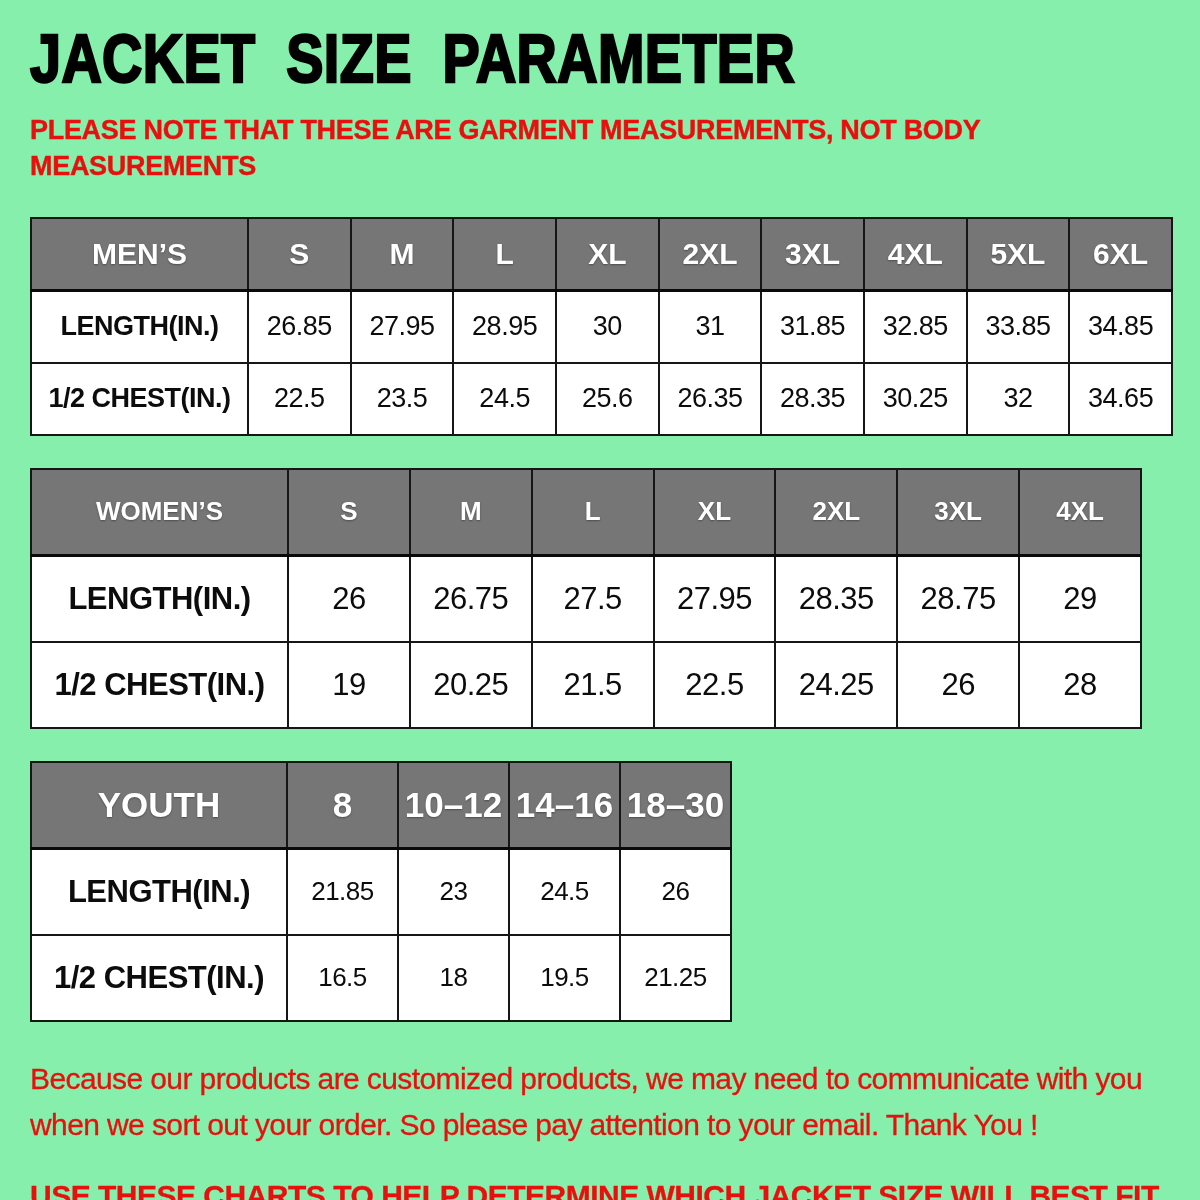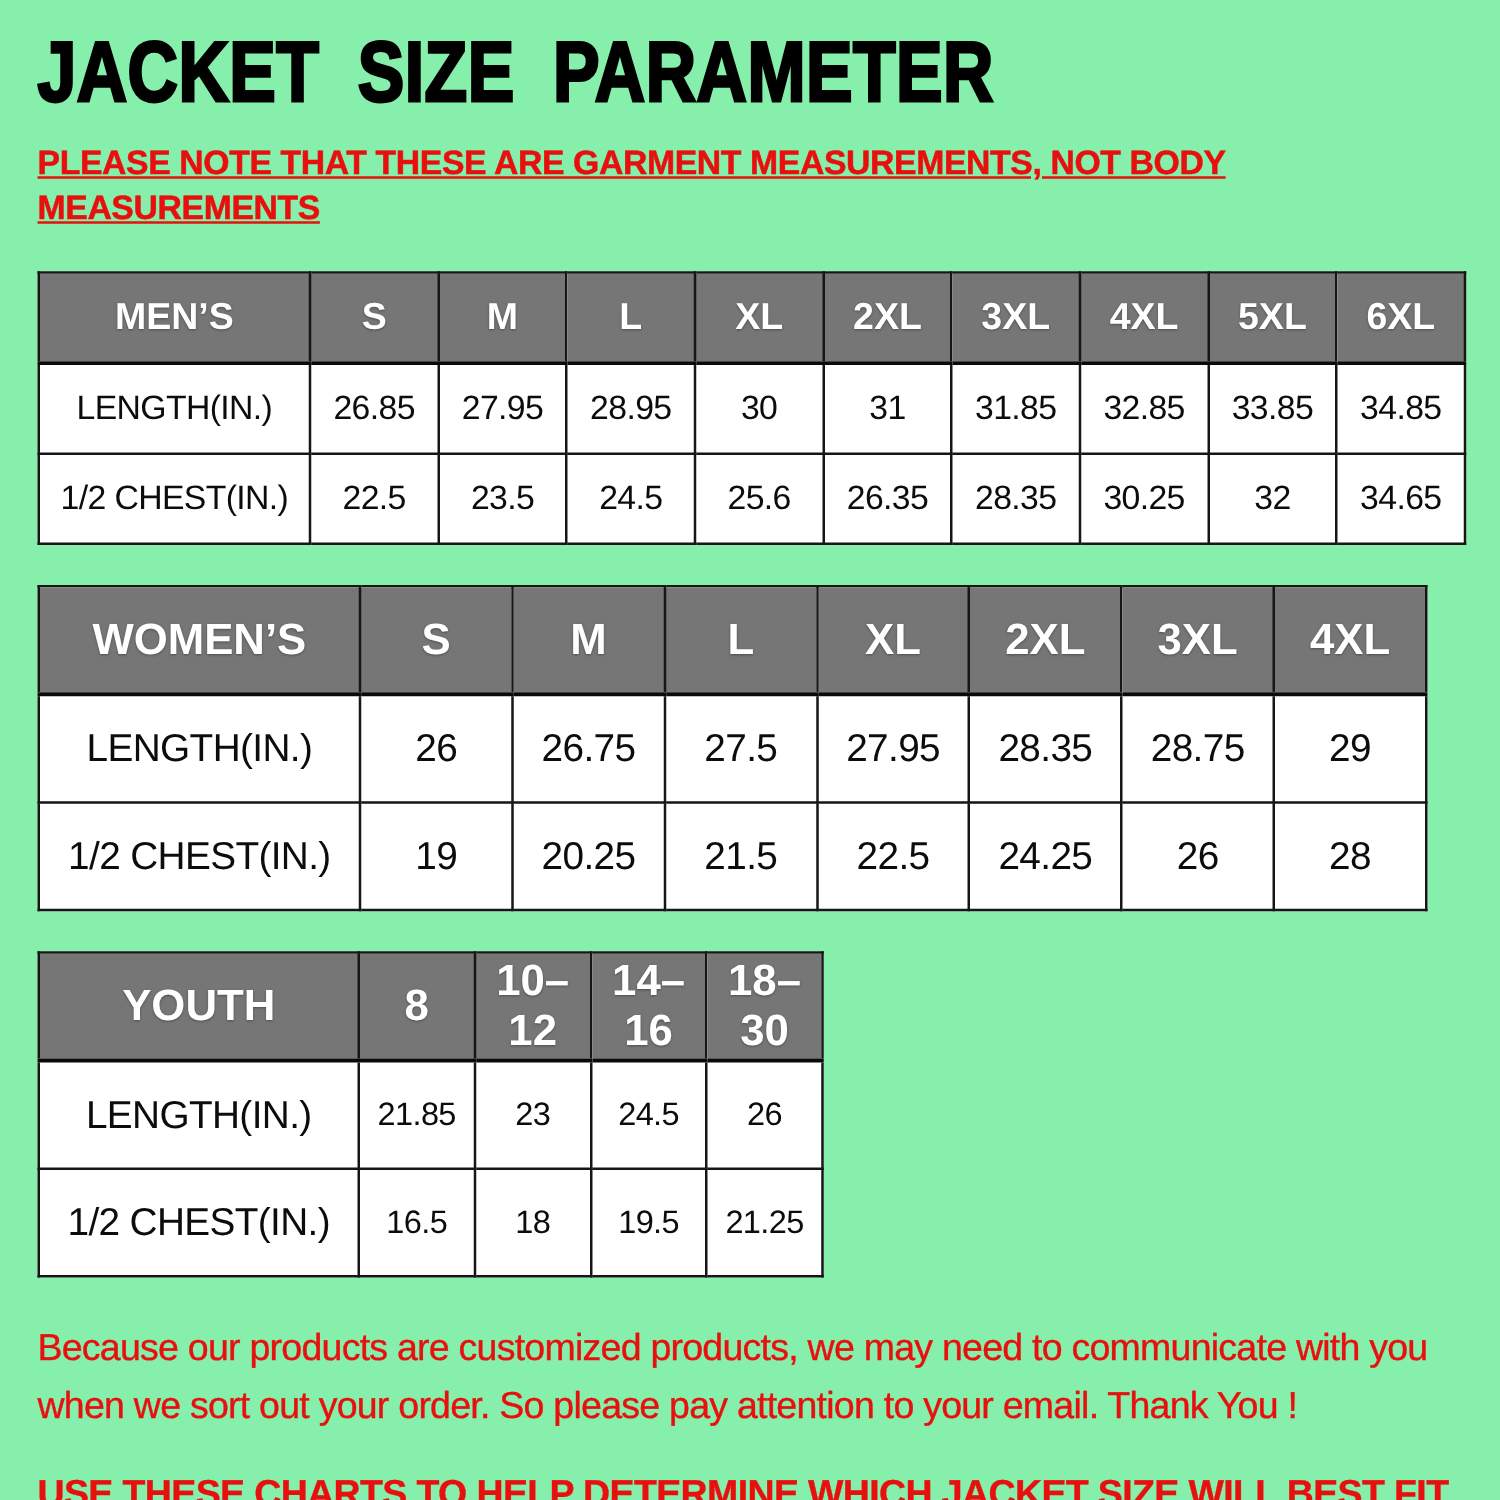--- a/index.html
+++ b/index.html
@@ -33,21 +33,20 @@
   }
 
   
   .note {
     margin: 20px 0 0 30px;
     color: #e8100e;
     font-size: 27px;
     font-weight: bold;
     letter-spacing: -0.3px;
     line-height: 1.35;
-    text-decoration: underline;
     -webkit-text-stroke: 0.4px #e8100e;
   }
 
   
   .tables-wrap { margin-left: 30px; }
   table.size-table {
     border-collapse: collapse;
     table-layout: fixed;
     margin-top: 32px;
     background: #ffffff;
@@ -61,21 +60,21 @@
     overflow: hidden;
   }
   .header-cell {
     background: #767676;
     color: #ffffff;
     font-weight: bold;
     text-shadow: 0 1px 2px rgba(0,0,0,0.35);
     border-bottom: 3px solid #0a0a0a !important;
   }
   .label-cell {
-    font-weight: normal;
+    font-weight: bold;
     color: #0c0c0c;
     letter-spacing: -0.5px;
   }
   .value-cell {
     color: #0c0c0c;
     letter-spacing: -0.5px;
     margin-top: 24px;
   }
 
   
@@ -83,26 +82,26 @@
   .t-mens col.c0 { width: 217px; }
   .t-mens th, .t-mens td { height: 70px; }
   .t-mens .header-cell { font-size: 30px; }
   .t-mens .label-cell { font-size: 27px; }
   .t-mens .value-cell { font-size: 27px; }
 
   
   .t-womens { width: 1112px; }
   .t-womens col.c0 { width: 257px; }
   .t-womens th, .t-womens td { height: 84px; }
-  .t-womens .header-cell { font-size: 35px; margin-left: 45px; }
+  .t-womens .header-cell { font-size: 26px; margin-left: 45px; }
   .t-womens .label-cell { font-size: 31px; }
   .t-womens .value-cell { font-size: 31px; }
 
   
-  .t-youth { width: 629px; }
+  .t-youth { width: 702px; }
   .t-youth col.c0 { width: 256px; }
   .t-youth th, .t-youth td { height: 84px; }
   .t-youth .header-cell { font-size: 35px; }
   .t-youth .label-cell { font-size: 31px; }
   .t-youth .value-cell { font-size: 26px; }
 
   
   .footer-para {
     margin: 34px 0 0 30px;
     color: #e8100e;

